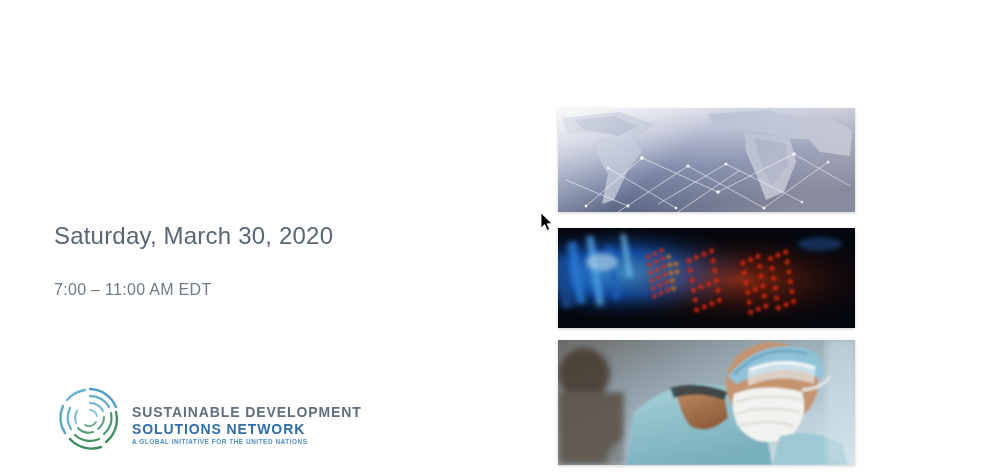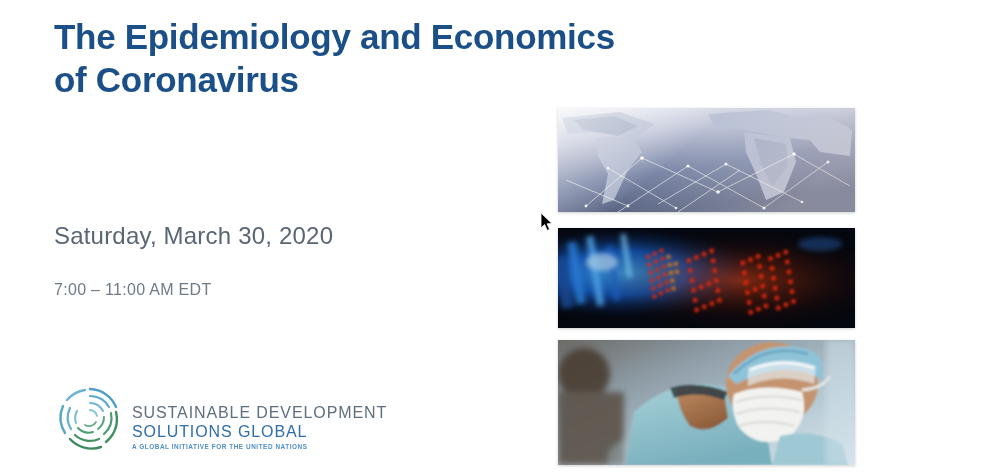--- a/index.html
+++ b/index.html
@@ -21,21 +21,21 @@
   
   #date{position:absolute;left:54px;top:222px;font-size:24px;color:#5a6673;
         letter-spacing:0.2px;}
   #time{position:absolute;left:54px;top:281px;font-size:16px;color:#6f7b86;
         letter-spacing:0.3px;}
 
   
   #logo{position:absolute;left:54px;top:382px;width:210px;height:82px;}
   #logo-mark{position:absolute;left:0;top:0;width:72px;height:72px;}
   #logo-text{position:absolute;left:78px;top:22px;line-height:1.18;}
-  #logo-text .t1,#logo-text .t2{font-size:16px;font-weight:normal;color:#5f6f7e;
+  #logo-text .t1,#logo-text .t2{font-size:14px;font-weight:bold;color:#5f6f7e;
         letter-spacing:0.9px;white-space:nowrap;}
   #logo-text .t2{color:#2f6ea8;}
   #logo-text .t3{font-size:6.4px;font-weight:bold;color:#4d8ec4;
         letter-spacing:0.55px;white-space:nowrap;margin-top:1px;}
 
   
   .photo{position:absolute;left:558px;width:297px;overflow:hidden;
          box-shadow:0 1px 3px rgba(0,0,0,.20);}
   #photo-map   {top:108px;height:104px;}
   #photo-ticker{top:228px;height:100px;}
@@ -45,24 +45,20 @@
   
   #cursor{position:absolute;left:540px;top:212px;width:14px;height:20px;}
 </style>
 </head>
 <body>
 
 <div id="slide">
 
   <div id="fan"></div>
 
-  <div id="title">
-    <span class="l1">The Epidemiology and Economics</span>
-    <span class="l2">of Coronavirus</span>
-  </div>
 
   <div id="date">Saturday, March 30, 2020</div>
   <div id="time">7:00 – 11:00 AM EDT</div>
 
   <div id="logo">
     <svg id="logo-mark" viewBox="0 0 72 72">
       <g fill="none" stroke-linecap="round">
         <path d="M36 7 A29 29 0 0 1 62 25" stroke="#4f9fc9" stroke-width="2.4"></path>
         <path d="M62 30 A29 29 0 0 1 52 60" stroke="#3f8f60" stroke-width="2.4"></path>
         <path d="M47 65 A29 29 0 0 1 16 57" stroke="#3d8a5e" stroke-width="2.4"></path>
@@ -78,21 +74,21 @@
         <path d="M50 35 A15 15 0 0 1 44 47" stroke="#57a47f" stroke-width="2.0"></path>
         <path d="M39 50 A15 15 0 0 1 24 46" stroke="#4e9c72" stroke-width="2.0"></path>
         <path d="M22 41 A15 15 0 0 1 23 29" stroke="#79bcd4" stroke-width="2.0"></path>
 
         <path d="M36 28 A8 8 0 0 1 43 34" stroke="#86c3d9" stroke-width="1.8"></path>
         <path d="M42 40 A8 8 0 0 1 31 43" stroke="#66ad8c" stroke-width="1.8"></path>
       </g>
     </svg>
     <div id="logo-text">
       <div class="t1">SUSTAINABLE DEVELOPMENT</div>
-      <div class="t2">SOLUTIONS GLOBAL</div>
+      <div class="t2">SOLUTIONS NETWORK</div>
       <div class="t3">A GLOBAL INITIATIVE FOR THE UNITED NATIONS</div>
     </div>
   </div>
 
   <div class="photo" id="photo-map">
     <svg viewBox="0 0 297 104" preserveAspectRatio="none">
       <defs>
         <linearGradient id="mg" x1="0" y1="0" x2="0.35" y2="1">
           <stop offset="0" stop-color="#f2f2f6"></stop>
           <stop offset="0.30" stop-color="#c3c8da"></stop>

